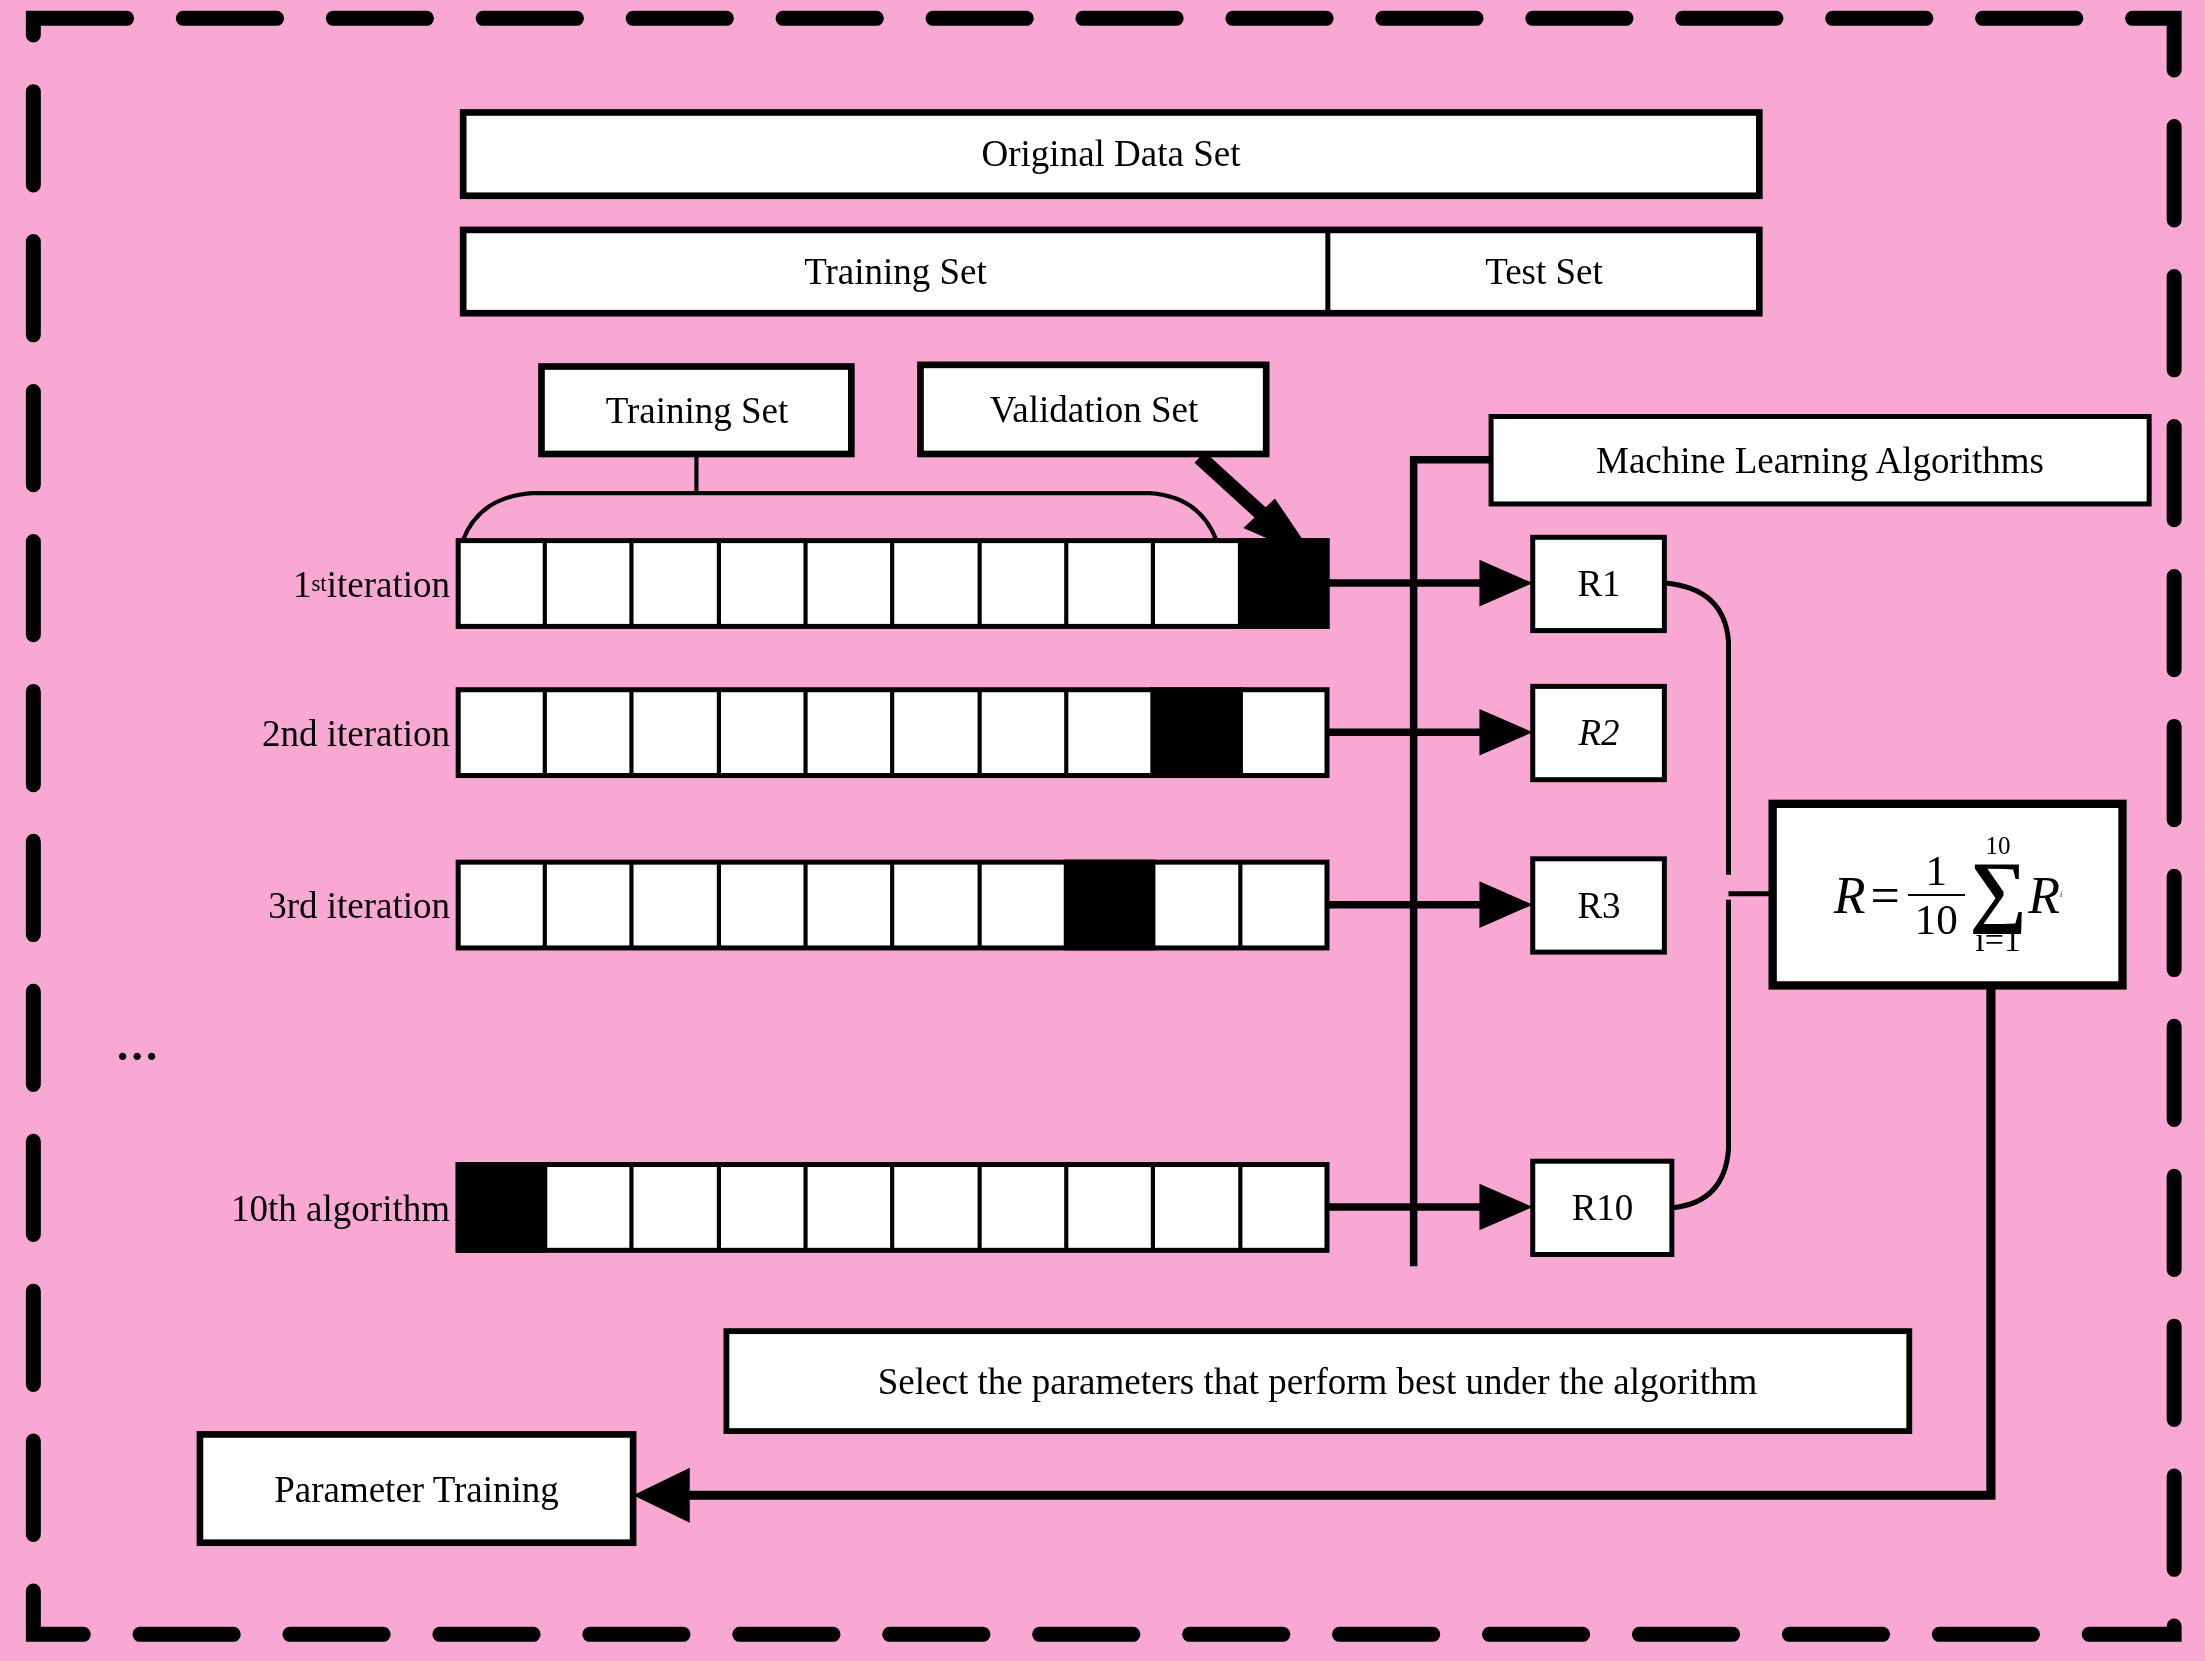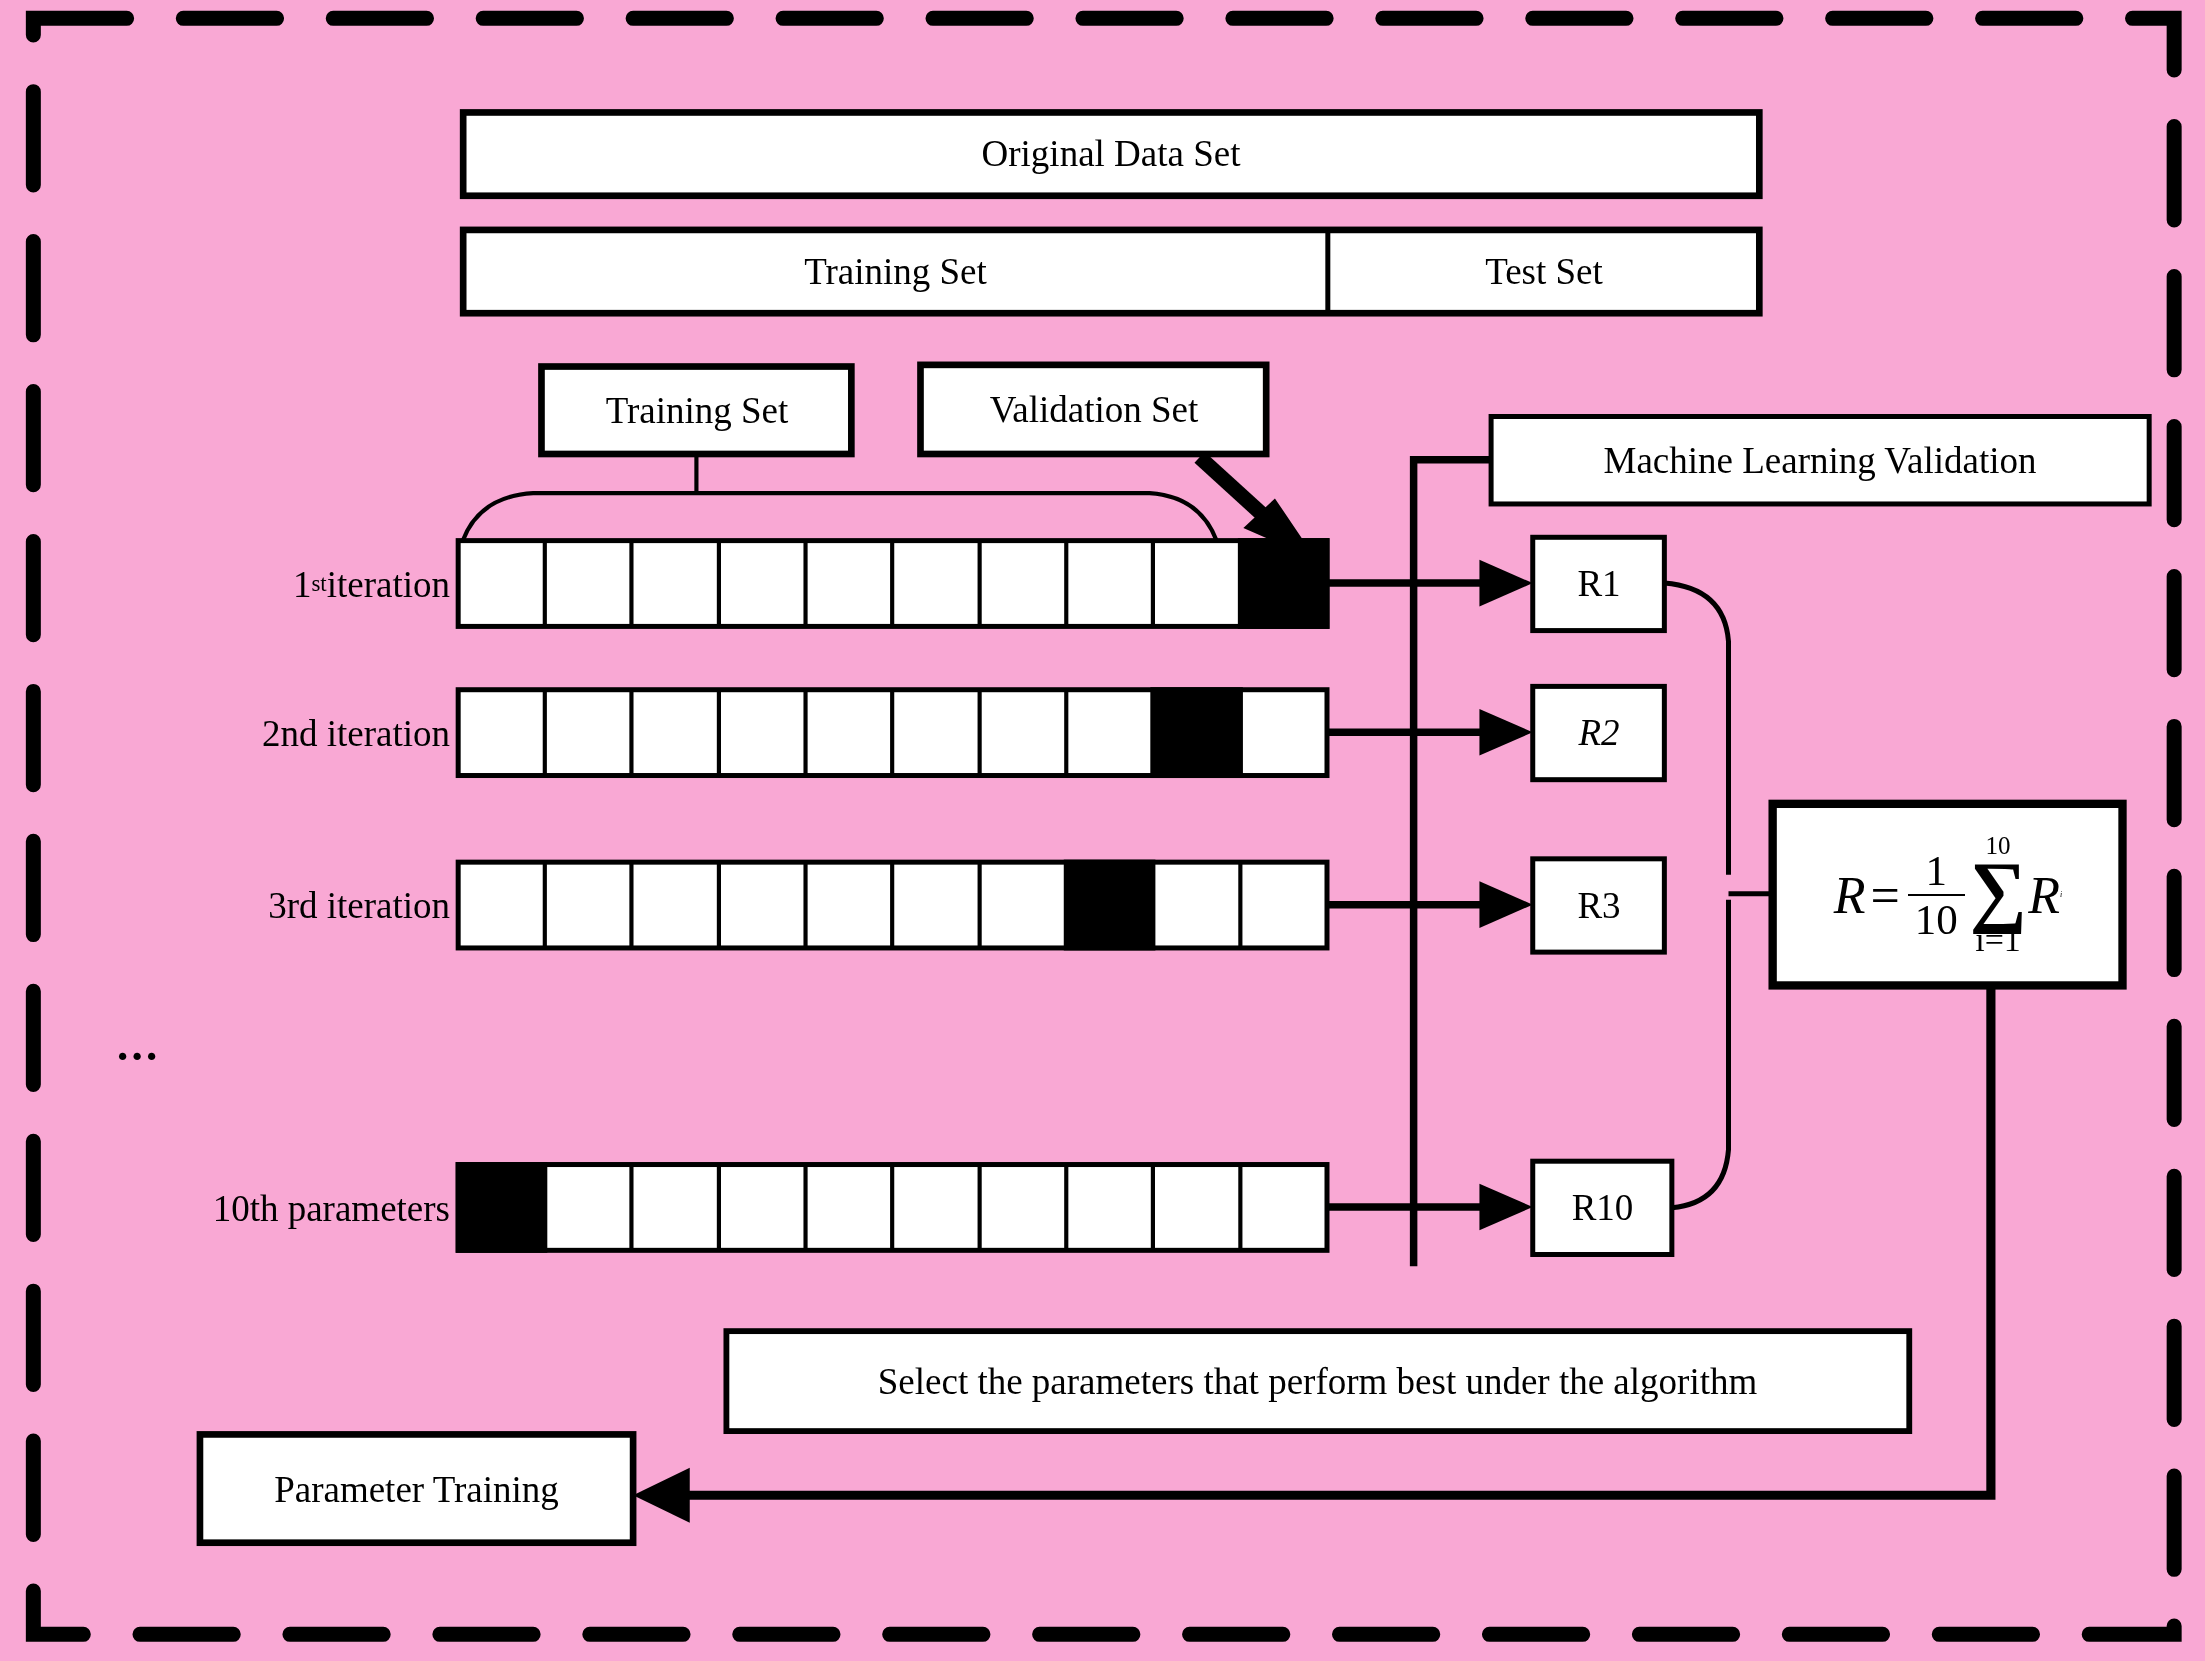--- a/index.html
+++ b/index.html
@@ -154,35 +154,35 @@
   <div class="lbl boxtxt" style="left:463px;top:112px;width:1296px;height:83px;">Original Data Set</div>
 
   <div class="lbl boxtxt" style="left:463px;top:230px;width:865px;height:83px;">Training Set</div>
 
   <div class="lbl boxtxt" style="left:1328px;top:230px;width:432px;height:83px;">Test Set</div>
 
   <div class="lbl boxtxt" style="left:542px;top:367px;width:310px;height:87px;">Training Set</div>
 
   <div class="lbl boxtxt" style="left:921px;top:365px;width:346px;height:89px;">Validation Set</div>
 
-  <div class="lbl boxtxt" style="left:1491px;top:417px;width:658px;height:87px;">Machine Learning Validation</div>
+  <div class="lbl boxtxt" style="left:1491px;top:417px;width:658px;height:87px;">Machine Learning Algorithms</div>
 
   <div class="lbl itertxt" style="left:117px;top:541px;width:333px;height:86px;justify-content:flex-end;">
     <span>1</span>
       <sup class="ord">st</sup>
       <span> iteration</span>
   </div>
 
   <div class="lbl itertxt" style="left:117px;top:690px;width:333px;height:86px;justify-content:flex-end;">2nd iteration</div>
 
   <div class="lbl itertxt" style="left:117px;top:862px;width:333px;height:86px;justify-content:flex-end;">3rd iteration</div>
 
   <div class="lbl dots" style="left:117px;top:1012px;width:158px;height:67px;justify-content:flex-start;">...</div>
 
-  <div class="lbl itertxt" style="left:83px;top:1165px;width:367px;height:86px;justify-content:flex-end;">10th parameters</div>
+  <div class="lbl itertxt" style="left:83px;top:1165px;width:367px;height:86px;justify-content:flex-end;">10th algorithm</div>
 
   <div class="lbl rtxt" style="left:1533px;top:537px;width:132px;height:93px;">R1</div>
   <div class="lbl rtxt" style="left:1533px;top:686px;width:132px;height:93px;font-style:italic;">R2</div>
   <div class="lbl rtxt" style="left:1533px;top:859px;width:132px;height:93px;">R3</div>
   <div class="lbl rtxt" style="left:1533px;top:1161px;width:139px;height:93px;">R10</div>
 
   <div class="formula" style="left:1773px;top:804px;width:350px;height:182px;">
     <span class="fitalic">R</span>
     <span class="feq">=</span>
     <span class="frac">

